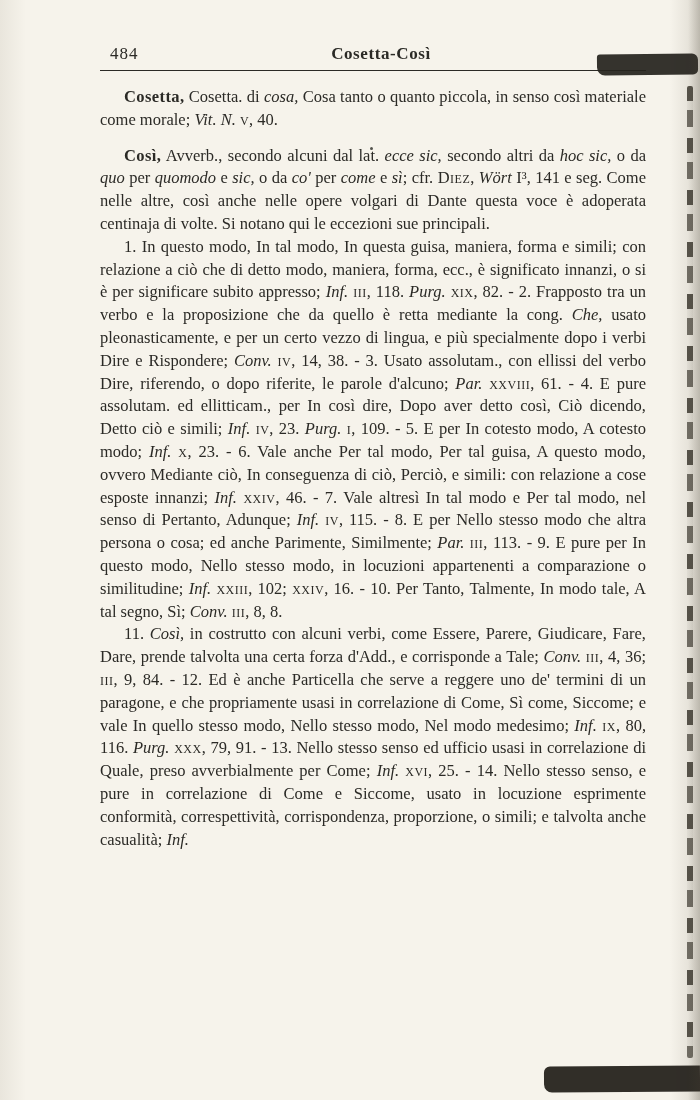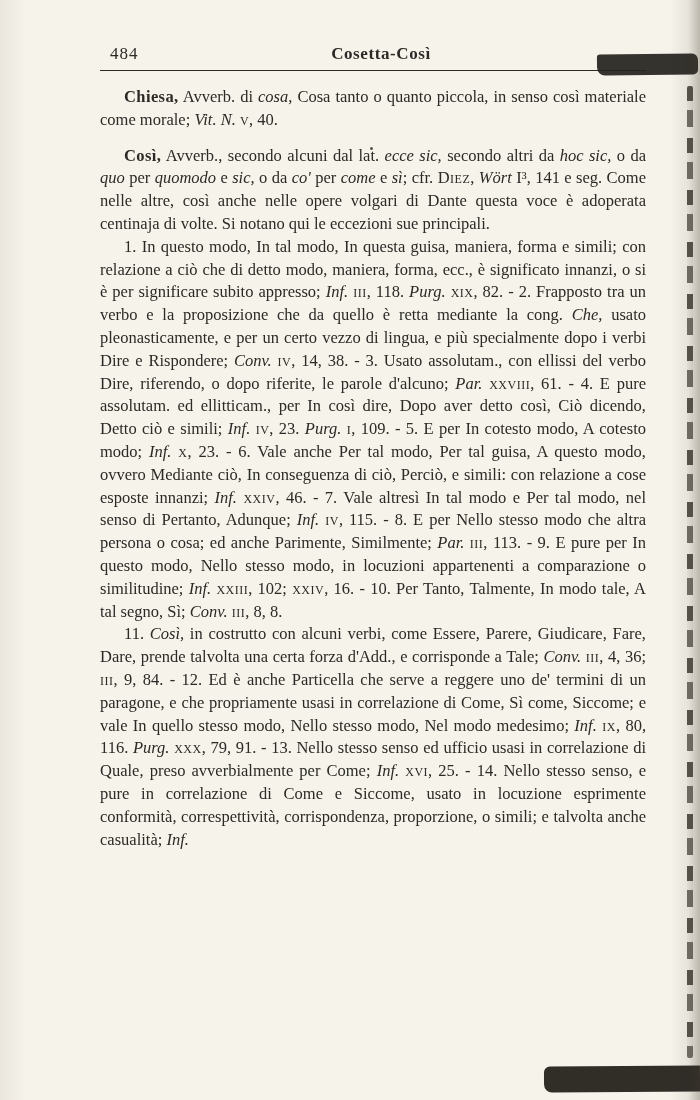--- a/index.html
+++ b/index.html
@@ -85,21 +85,21 @@
 <div class="page">
 
   <div class="header">
     <span class="pagenum">484</span>
     <span class="running-title">Cosetta-Così</span>
   </div>
 
   <div class="rule"></div>
 
   <div class="text">
-    <p class="para gap indent"><span class="run-b">Chiesa,</span><span class="run"> Avverb. di </span><span class="run-i">cosa,</span><span class="run"> Cosa tanto o quanto piccola, in senso così materiale come morale; </span><span class="run-i">Vit. N.</span><span class="run"> </span><span class="run-sc">v</span><span class="run">, 40.</span></p>
+    <p class="para gap indent"><span class="run-b">Cosetta,</span><span class="run"> Cosetta. di </span><span class="run-i">cosa,</span><span class="run"> Cosa tanto o quanto piccola, in senso così materiale come morale; </span><span class="run-i">Vit. N.</span><span class="run"> </span><span class="run-sc">v</span><span class="run">, 40.</span></p>
     <p class="para indent"><span class="run-b">Così,</span><span class="run"> Avverb., secondo alcuni dal lat. </span><span class="run-i">ecce sic,</span><span class="run"> secondo altri da </span><span class="run-i">hoc sic,</span><span class="run"> o da </span><span class="run-i">quo</span><span class="run"> per </span><span class="run-i">quomodo</span><span class="run"> e </span><span class="run-i">sic,</span><span class="run"> o da </span><span class="run-i">co'</span><span class="run"> per </span><span class="run-i">come</span><span class="run"> e </span><span class="run-i">sì</span><span class="run">; cfr. </span><span class="run-sc">Diez</span><span class="run">, </span><span class="run-i">Wört</span><span class="run"> I³, 141 e seg. Come nelle altre, così anche nelle opere volgari di Dante questa voce è adoperata centinaja di volte. Si notano qui le eccezioni sue principali.</span></p>
     <p class="para indent"><span class="run">1. In questo modo, In tal modo, In questa guisa, maniera, forma e simili; con relazione a ciò che di detto modo, maniera, forma, ecc., è significato innanzi, o si è per significare subito appresso; </span><span class="run-i">Inf.</span><span class="run"> </span><span class="run-sc">iii</span><span class="run">, 118. </span><span class="run-i">Purg.</span><span class="run"> </span><span class="run-sc">xix</span><span class="run">, 82. - 2. Frapposto tra un verbo e la proposizione che da quello è retta mediante la cong. </span><span class="run-i">Che,</span><span class="run"> usato pleonasticamente, e per un certo vezzo di lingua, e più specialmente dopo i verbi Dire e Rispondere; </span><span class="run-i">Conv.</span><span class="run"> </span><span class="run-sc">iv</span><span class="run">, 14, 38. - 3. Usato assolutam., con ellissi del verbo Dire, riferendo, o dopo riferite, le parole d'alcuno; </span><span class="run-i">Par.</span><span class="run"> </span><span class="run-sc">xxviii</span><span class="run">, 61. - 4. E pure assolutam. ed ellitticam., per In così dire, Dopo aver detto così, Ciò dicendo, Detto ciò e simili; </span><span class="run-i">Inf.</span><span class="run"> </span><span class="run-sc">iv</span><span class="run">, 23. </span><span class="run-i">Purg.</span><span class="run"> </span><span class="run-sc">i</span><span class="run">, 109. - 5. E per In cotesto modo, A cotesto modo; </span><span class="run-i">Inf.</span><span class="run"> </span><span class="run-sc">x</span><span class="run">, 23. - 6. Vale anche Per tal modo, Per tal guisa, A questo modo, ovvero Mediante ciò, In conseguenza di ciò, Perciò, e simili: con relazione a cose esposte innanzi; </span><span class="run-i">Inf.</span><span class="run"> </span><span class="run-sc">xxiv</span><span class="run">, 46. - 7. Vale altresì In tal modo e Per tal modo, nel senso di Pertanto, Adunque; </span><span class="run-i">Inf.</span><span class="run"> </span><span class="run-sc">iv</span><span class="run">, 115. - 8. E per Nello stesso modo che altra persona o cosa; ed anche Parimente, Similmente; </span><span class="run-i">Par.</span><span class="run"> </span><span class="run-sc">iii</span><span class="run">, 113. - 9. E pure per In questo modo, Nello stesso modo, in locuzioni appartenenti a comparazione o similitudine; </span><span class="run-i">Inf.</span><span class="run"> </span><span class="run-sc">xxiii</span><span class="run">, 102; </span><span class="run-sc">xxiv</span><span class="run">, 16. - 10. Per Tanto, Talmente, In modo tale, A tal segno, Sì; </span><span class="run-i">Conv.</span><span class="run"> </span><span class="run-sc">iii</span><span class="run">, 8, 8.</span></p>
     <p class="para indent"><span class="run">11. </span><span class="run-i">Così,</span><span class="run"> in costrutto con alcuni verbi, come Essere, Parere, Giudicare, Fare, Dare, prende talvolta una certa forza d'Add., e corrisponde a Tale; </span><span class="run-i">Conv.</span><span class="run"> </span><span class="run-sc">iii</span><span class="run">, 4, 36; </span><span class="run-sc">iii</span><span class="run">, 9, 84. - 12. Ed è anche Particella che serve a reggere uno de' termini di un paragone, e che propriamente usasi in correlazione di Come, Sì come, Siccome; e vale In quello stesso modo, Nello stesso modo, Nel modo medesimo; </span><span class="run-i">Inf.</span><span class="run"> </span><span class="run-sc">ix</span><span class="run">, 80, 116. </span><span class="run-i">Purg.</span><span class="run"> </span><span class="run-sc">xxx</span><span class="run">, 79, 91. - 13. Nello stesso senso ed ufficio usasi in correlazione di Quale, preso avverbialmente per Come; </span><span class="run-i">Inf.</span><span class="run"> </span><span class="run-sc">xvi</span><span class="run">, 25. - 14. Nello stesso senso, e pure in correlazione di Come e Siccome, usato in locuzione esprimente conformità, correspettività, corrispondenza, proporzione, o simili; e talvolta anche casualità; </span><span class="run-i">Inf.</span></p>
   </div>
 
   <div class="ink-speck"></div>
 
   <div class="artifact-top-right"></div>
   <div class="artifact-edge-dashes"></div>
   <div class="artifact-bottom-bar"></div>

